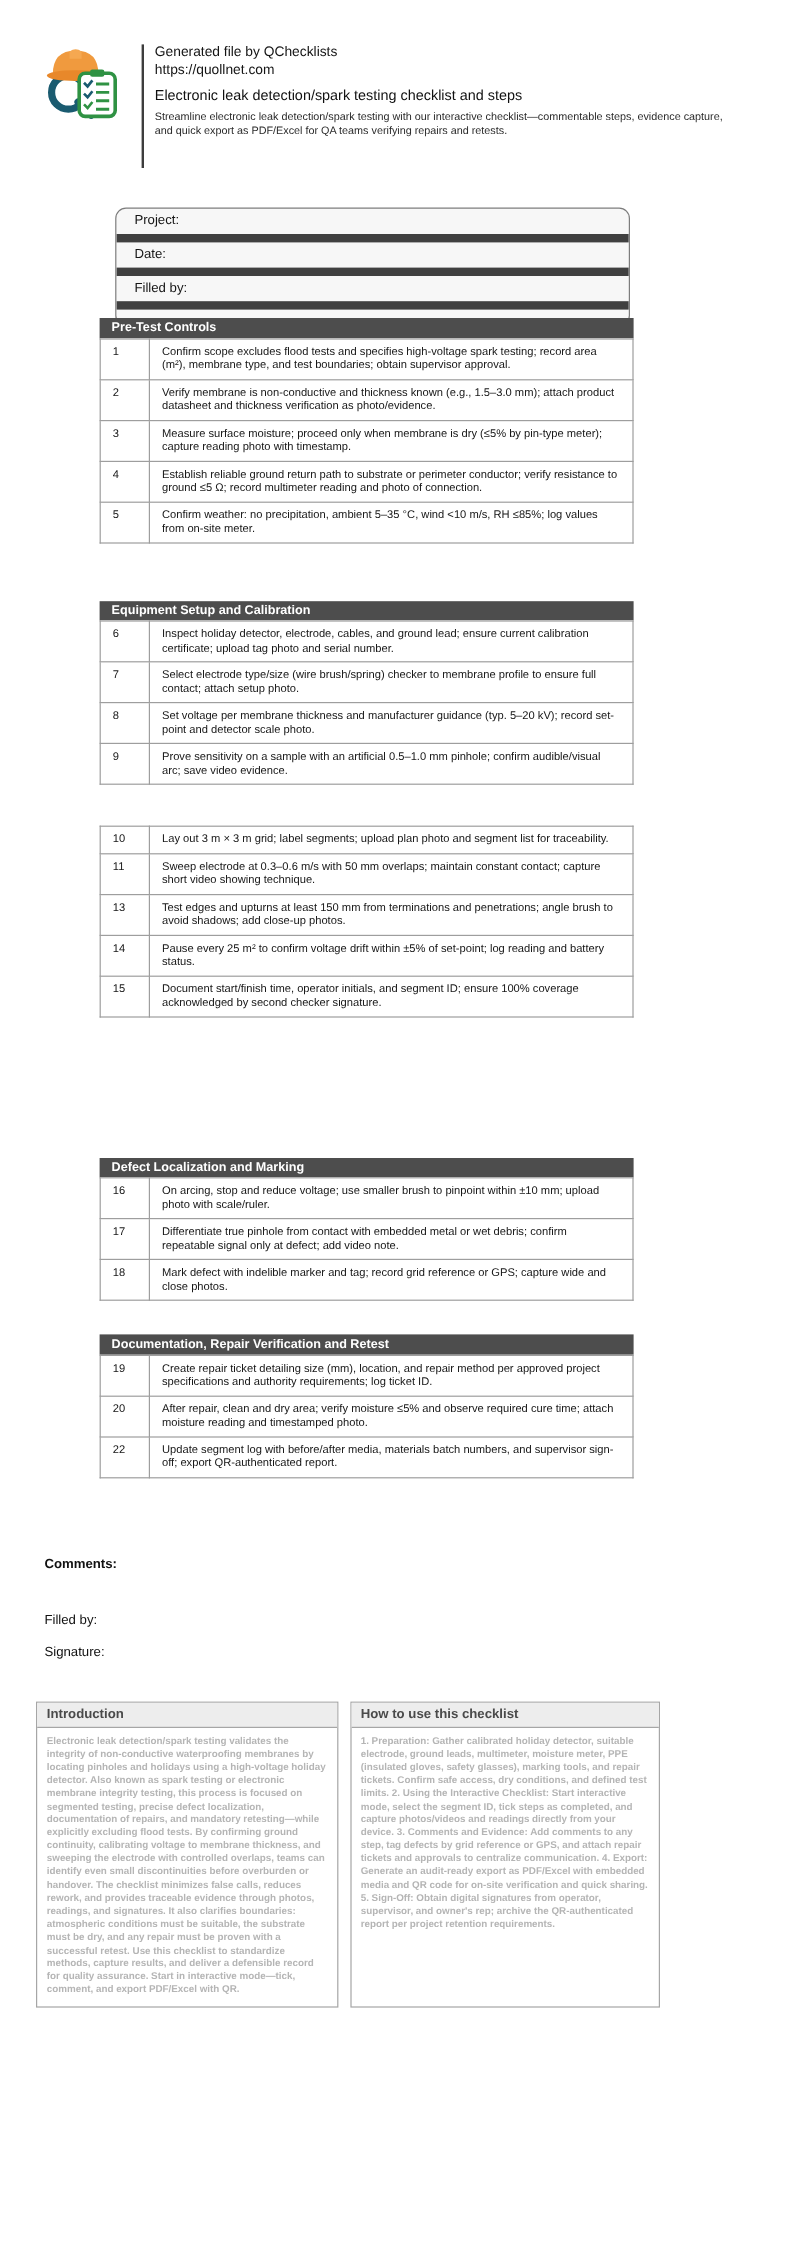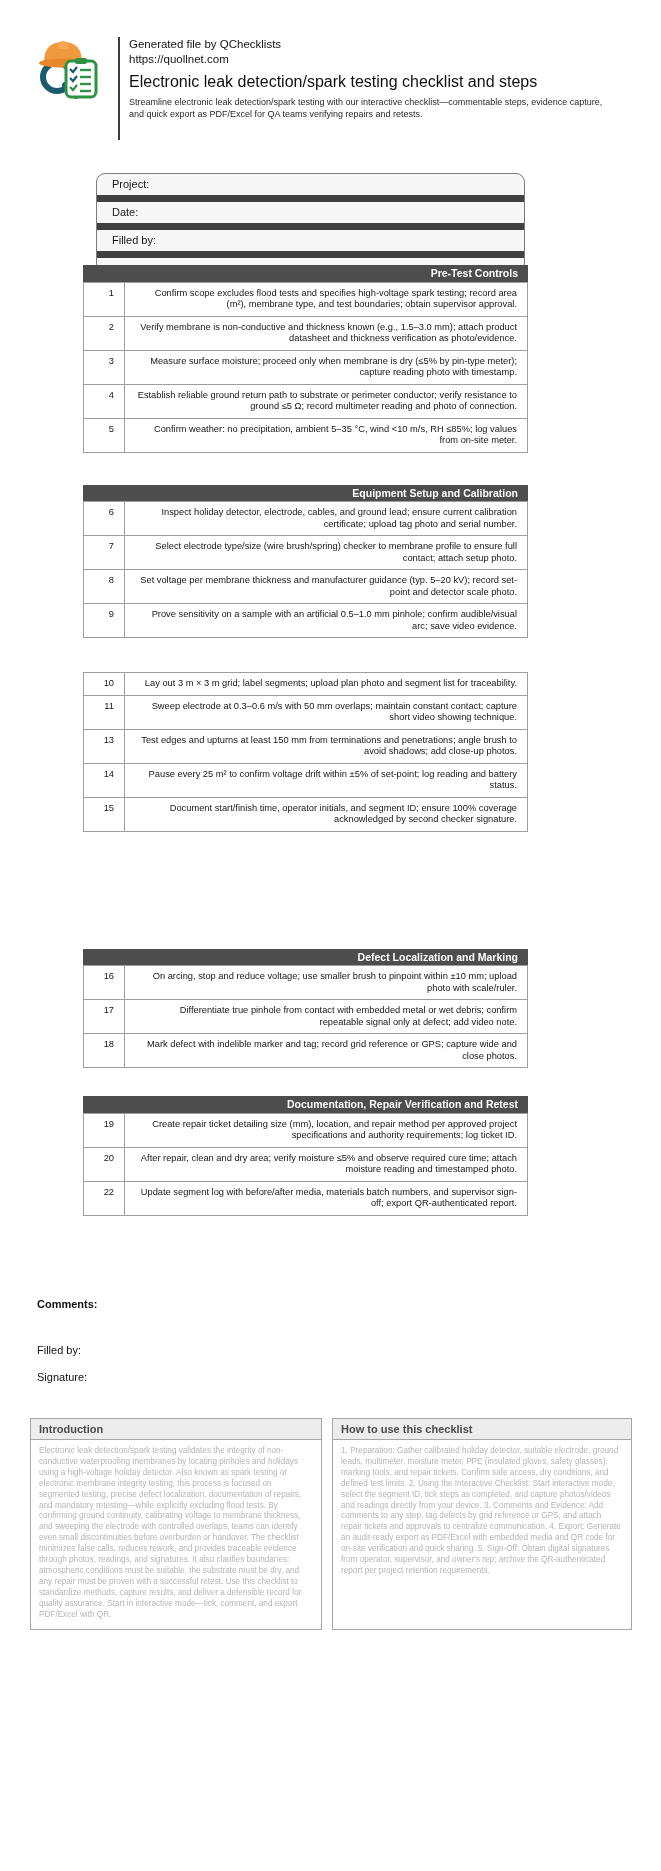--- a/index.html
+++ b/index.html
@@ -3,52 +3,52 @@
 <meta charset="utf-8">
 <style>
   html,body{margin:0;padding:0;}
   body{width:661px;height:1871px;background:#ffffff;font-family:"Liberation Sans",sans-serif;color:#1a1a1a;position:relative;overflow:hidden;}
 
   
   .header{position:absolute;left:36px;top:37px;display:flex;align-items:flex-start;}
   .logo-box{width:62px;height:64px;flex:0 0 62px;}
   .header-text{margin-left:20px;border-left:2px solid #3d3d3d;padding-left:9px;width:500px;min-height:103px;}
   .gen-line{font-size:11.5px;line-height:1.28;color:#141414;}
-  .doc-title{font-size:16px;line-height:1.2;margin-top:6px;color:#101010;width:458px;}
+  .doc-title{font-size:12px;line-height:1.2;margin-top:6px;color:#101010;width:458px;}
   .doc-subtitle{font-size:9px;line-height:1.35;margin-top:4px;color:#2a2a2a;width:487px;}
 
   
   .meta-box{position:absolute;left:96px;top:173px;width:427px;border:1px solid #7d7d7d;border-radius:9px;background:#f7f7f7;overflow:hidden;}
   .meta-row{height:21px;line-height:21px;padding-left:15px;font-size:11px;border-bottom:7px solid #404040;color:#151515;}
   .meta-row.empty{height:13px;border-bottom:none;}
 
   
-  .sections{position:absolute;left:83px;top:265px;width:445px;text-align:right;}
+  .sections{position:absolute;left:83px;top:265px;width:445px;}
   .check-section{width:445px;}
-  .sec-1{margin-top:32px;}
+  .sec-1{margin-top:48px;}
   .sec-2{margin-top:34px;}
   .sec-3{margin-top:117px;}
   .sec-4{margin-top:28px;}
   .sec-header{background:#4d4d4d;color:#ffffff;font-weight:bold;font-size:10.5px;line-height:10.5px;padding:3px 10px;}
   table.sec-table{border-collapse:collapse;width:100%;background:#ffffff;}
   table.sec-table td{border:1px solid #9e9e9e;vertical-align:top;font-size:9.3px;line-height:11.5px;padding:5px 10px 5px 10px;color:#161616;}
   td.num-cell{width:20px;}
 
   
   .comments-label{position:absolute;left:37px;top:1298px;font-size:11px;font-weight:bold;color:#111;}
   .filledby-label{position:absolute;left:37px;top:1344px;font-size:11px;color:#111;}
   .signature-label{position:absolute;left:37px;top:1371px;font-size:11px;color:#111;}
 
   
-  .info-cols{position:absolute;left:30px;top:1418px;width:602px;display:flex;gap:10px;align-items:stretch;}
+  .info-cols{position:absolute;left:30px;top:1418px;width:520px;display:flex;gap:10px;align-items:stretch;}
   .info-col{border:1px solid #a6a6a6;background:#ffffff;}
   .info-col.left{width:292px;}
   .info-col.right{width:300px;}
   .info-header{background:#ededed;border-bottom:1px solid #a6a6a6;font-size:11px;font-weight:bold;color:#4a4a4a;padding:4px 8px;}
-  .info-body{padding:6px 8px 8px 8px;font-size:8.2px;line-height:1.33;color:#b5b5b5;}
+  .info-body{padding:6px 8px 8px 8px;font-size:8.2px;line-height:1.33;color:#b5b5b5;font-weight:bold;}
 </style>
 </head>
 <body>
 
 <div class="header">
   <div class="logo-box">
     <svg width="62" height="64" viewBox="0 0 62 64">
 
       <circle cx="21" cy="40" r="14" fill="none" stroke="#1a5b70" stroke-width="6"></circle>
       <line x1="29" y1="48" x2="40" y2="59" stroke="#1a5b70" stroke-width="6" stroke-linecap="round"></line>

